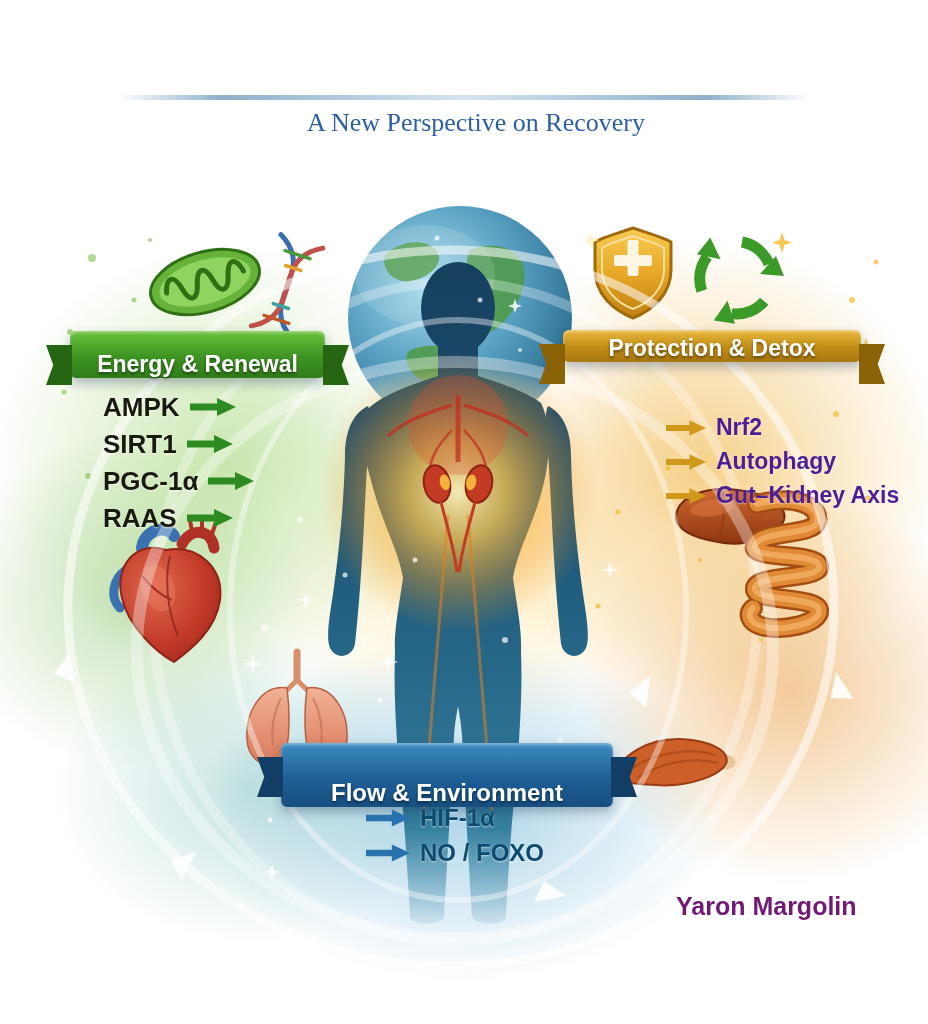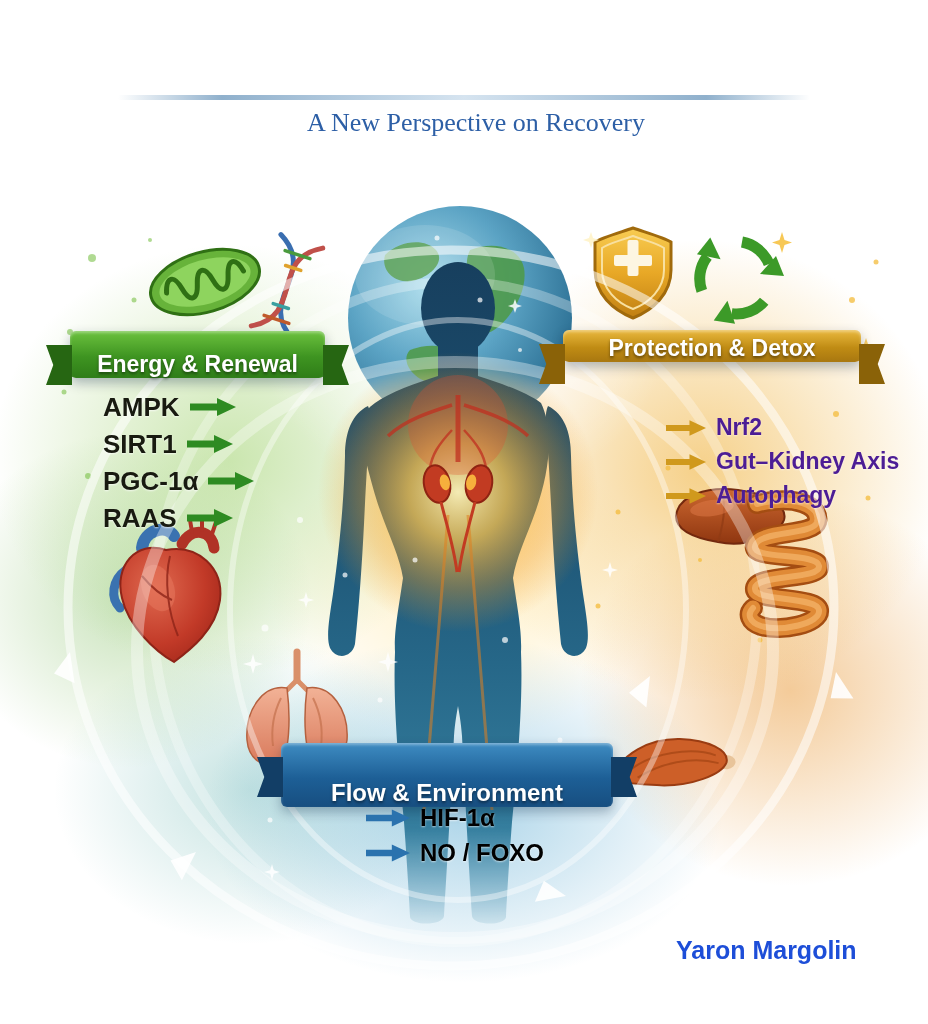--- a/index.html
+++ b/index.html
@@ -41,27 +41,27 @@
   .ribbon-gold::before,.ribbon-gold::after{background:#8a6208;}
   .ribbon-blue{background:linear-gradient(180deg,#3e8cc2,#1d5f96 55%,#174e80);font-size:24px;}
   .ribbon-blue::before,.ribbon-blue::after{background:#123e66;}
   
   .pathway-list{position:absolute;display:flex;flex-direction:column;gap:11px;z-index:5;font-weight:700;}
   .p-row{display:flex;align-items:center;gap:10px;}
   .p-label{line-height:1;}
   .arrow{display:block;height:18px;}
   .list-energy{left:103px;top:394px;font-size:26px;color:#181a10;text-shadow:0 1px 2px rgba(255,255,255,.7);}
   .list-protection{left:666px;top:396px;font-size:23px;color:#4c1d95;text-shadow:0 1px 2px rgba(255,255,255,.5);margin-top:20px;}
-  .list-flow{left:366px;top:806px;font-size:24px;color:#000000;text-shadow:0 1px 2px rgba(255,255,255,.6);}
+  .list-flow{left:366px;top:806px;font-size:24px;color:#0c4a6e;text-shadow:0 1px 2px rgba(255,255,255,.6);}
   .arrow-green path{fill:#2e8b22;}
   .arrow-gold path{fill:#d0991c;}
   .arrow-blue path{fill:#2a72ae;}
   
   .attribution{position:absolute;left:676px;top:892px;z-index:6;
-               font-size:25px;font-weight:700;color:#1d4ed8;margin-top:44px;}
+               font-size:25px;font-weight:700;color:#701a75;}
 </style>
 </head>
 <body>
 
 <div class="page">
 
   <div class="title-rule"></div>
   <h2 class="subtitle">A New Perspective on Recovery</h2>
 
   <div class="illustration"></div>
@@ -378,28 +378,28 @@
     <div class="p-row">
       <svg class="arrow arrow-gold" width="40" height="18" viewBox="0 0 46 18">
           <path d="M0 5.5 h27 V0 l19 9 -19 9 v-5.5 H0 Z"></path>
         </svg>
       <span class="p-label">Nrf2</span>
     </div>
     <div class="p-row">
       <svg class="arrow arrow-gold" width="40" height="18" viewBox="0 0 46 18">
           <path d="M0 5.5 h27 V0 l19 9 -19 9 v-5.5 H0 Z"></path>
         </svg>
+      <span class="p-label">Autophagy</span>
+    </div>
+    <div class="p-row">
+      <svg class="arrow arrow-gold" width="40" height="18" viewBox="0 0 46 18">
+          <path d="M0 5.5 h27 V0 l19 9 -19 9 v-5.5 H0 Z"></path>
+        </svg>
       <span class="p-label">Gut–Kidney Axis</span>
     </div>
-    <div class="p-row">
-      <svg class="arrow arrow-gold" width="40" height="18" viewBox="0 0 46 18">
-          <path d="M0 5.5 h27 V0 l19 9 -19 9 v-5.5 H0 Z"></path>
-        </svg>
-      <span class="p-label">Autophagy</span>
-    </div>
   </div>
 
   <div class="pathway-list list-flow">
     <div class="p-row">
       <svg class="arrow arrow-blue" width="44" height="18" viewBox="0 0 46 18">
           <path d="M0 5.5 h27 V0 l19 9 -19 9 v-5.5 H0 Z"></path>
         </svg>
       <span class="p-label">HIF-1α</span>
     </div>
     <div class="p-row">

